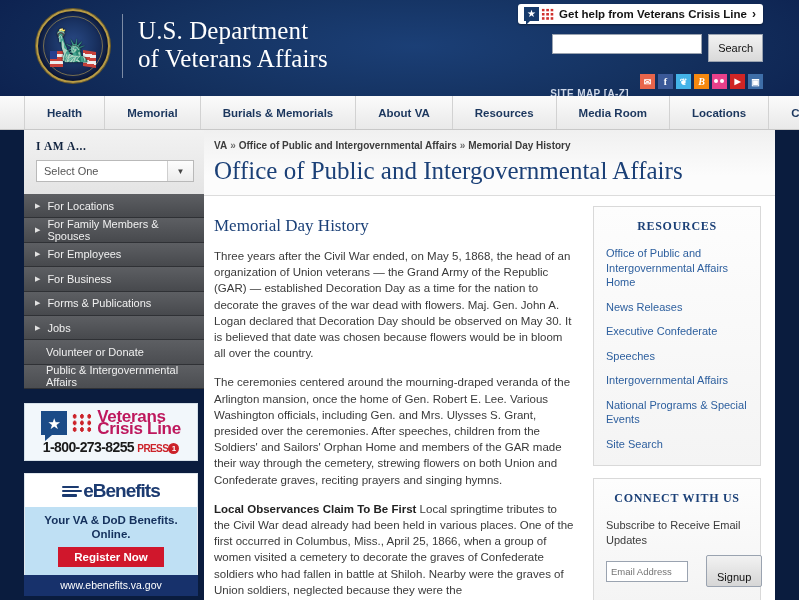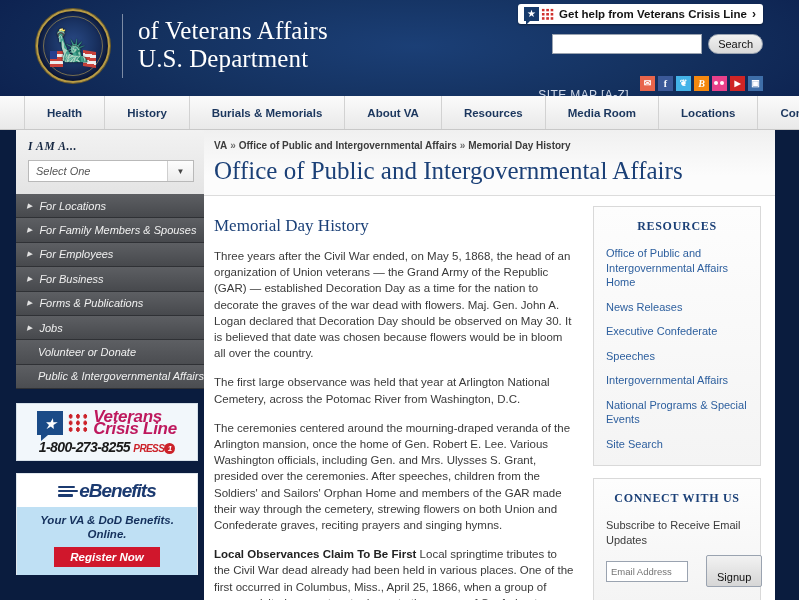--- a/index.html
+++ b/index.html
@@ -84,34 +84,34 @@
   .crisis-btn .chev { font-size: 12px; font-weight: bold; color: #1b1b1b; }
 
   .search-row { position: absolute; right: 36px; top: 34px; display: flex; }
   .search-input {
     width: 150px; height: 20px;
     border: 1px solid #9aa3b0; background: #fff;
     font-size: 11px; padding: 0 4px; outline: none;
     font-family: "Liberation Sans", sans-serif;
   }
   .search-btn {
-    height: 20px; padding: 0 9px; margin-left: 6px;
+    height: 28px; padding: 0 9px; margin-left: 6px;
     background: linear-gradient(#f2f2f2, #d9d9d9);
-    border: 1px solid #9aa3b0; border-radius: 10px;
+    border: 1px solid #9aa3b0; border-radius: 0;
     font-size: 11px; color: #111; cursor: pointer;
     font-family: "Liberation Sans", sans-serif;
   }
 
   .social-row {
     position: absolute; right: 36px; top: 64px;
     display: flex; align-items: center; gap: 3px;
   }
   .sitemap {
-    color: #cfd8e8; font-size: 12px; letter-spacing: .4px;
-    margin-right: 8px; white-space: nowrap; font-weight: normal; margin-top: 24px;
+    color: #cfd8e8; font-size: 10px; letter-spacing: .4px;
+    margin-right: 8px; white-space: nowrap; font-weight: bold; margin-top: 24px;
   }
   .soc { width: 15px; height: 15px; display: flex; align-items: center; justify-content: center;
          font-size: 10px; font-weight: bold; color: #fff; cursor: pointer; }
   .soc-mail { background: #e8654b; font-size: 9px; }
   .soc-fb { background: #3b5998; font-family: "Liberation Serif", serif; }
   .soc-tw { background: #43b3e8; font-size: 9px; }
   .soc-bl { background: #f5880f; font-family: "Liberation Serif", serif; font-style: italic; }
   .soc-fl { background: #e9408a; position: relative; }
   .soc-fl i { position: absolute; width: 4px; height: 4px; border-radius: 50%; background: #fff; top: 5px; }
   .soc-fl i:nth-child(1) { left: 2px; }
@@ -130,21 +130,21 @@
     padding: 0 22px;
     font-size: 11.5px; font-weight: bold; color: #1b365d;
     border-right: 1px solid #d2d2d2; cursor: pointer; white-space: nowrap;
   }
   .nav-item:first-child { border-left: 1px solid #d2d2d2; }
 
   
   .wrap { display: flex; height: 470px; }
 
   
-  .leftcol { width: 204px; flex: 0 0 204px; background: #0a1c3e; padding-left: 16px; font-style: italic; }
+  .leftcol { width: 204px; flex: 0 0 204px; background: #0a1c3e; padding-left: 24px; }
   .iama-box {
     background: linear-gradient(#f2f2f2, #e4e4e4);
     padding: 10px 10px 12px 12px;
   }
   .iama-title {
     font-family: "Liberation Serif", serif;
     font-size: 11.5px; font-weight: bold; color: #12243f;
     letter-spacing: .6px; margin-bottom: 8px;
   }
   .select-one {
@@ -305,22 +305,22 @@
   <div class="header">
     <div class="seal">
       <div class="ring"></div>
       <div class="flagL"></div>
       <div class="canton"></div>
       <div class="flagR"></div>
       <div class="eagle">🗽</div>
     </div>
     <div class="divider-v"></div>
     <div class="brand">
+      <div>U.S. Department</div>
       <div>of Veterans Affairs</div>
-      <div>U.S. Department</div>
     </div>
 
     <div class="crisis-btn">
       <span class="vcl-mark">
         <span class="vcl-badge">
           <span class="star">★</span>
         </span>
         <span class="vcl-dots"></span>
       </span>
       <span class="label">Get help from Veterans Crisis Line</span>
@@ -342,21 +342,21 @@
           <i></i>
           <i></i>
         </span>
       <span class="soc soc-yt">▶</span>
       <span class="soc soc-ig">▣</span>
     </div>
   </div>
 
   <div class="nav" id="nav">
       <div class="nav-item">Health</div>
-      <div class="nav-item">History</div>
+      <div class="nav-item">Memorial</div>
       <div class="nav-item">Burials &amp; Memorials</div>
       <div class="nav-item">About VA</div>
       <div class="nav-item">Resources</div>
       <div class="nav-item">Media Room</div>
       <div class="nav-item">Locations</div>
       <div class="nav-item">Contact Us</div>
     </div>
 
   <div class="wrap">
 
@@ -421,35 +421,35 @@
 
         <div class="ebenefits">
           <div class="eb-head">
             <span class="eb-bars"><i></i><i></i><i></i></span><span class="eb-logo">eBenefits</span>
           </div>
           <div class="eb-body">
             <div class="t">Your VA &amp; DoD Benefits.</div>
             <div class="t">Online.</div>
             <div class="eb-btn">Register Now</div>
           </div>
+          <div class="eb-foot">www.ebenefits.va.gov</div>
         </div>
       </div>
     </div>
 
     <div class="maincol">
       <div class="main-top">
         <div class="breadcrumb" id="breadcrumb"><span>VA</span><span class="sep">»</span><span>Office of Public and Intergovernmental Affairs</span><span class="sep">»</span><span>Memorial Day History</span></div>
         <div class="page-title">Office of Public and Intergovernmental Affairs</div>
       </div>
       <div class="main-inner">
         <div class="article">
           <h2>Memorial Day History</h2>
           <div id="paragraphs">
               <p>Three years after the Civil War ended, on May 5, 1868, the head of an organization of Union veterans — the Grand Army of the Republic (GAR) — established Decoration Day as a time for the nation to decorate the graves of the war dead with flowers. Maj. Gen. John A. Logan declared that Decoration Day should be observed on May 30. It is believed that date was chosen because flowers would be in bloom all over the country.</p>
-              <p>The first large observance was held that year at Arlington National Cemetery, across the Potomac River from Washington, D.C.</p>
               <p>The ceremonies centered around the mourning-draped veranda of the Arlington mansion, once the home of Gen. Robert E. Lee. Various Washington officials, including Gen. and Mrs. Ulysses S. Grant, presided over the ceremonies. After speeches, children from the Soldiers' and Sailors' Orphan Home and members of the GAR made their way through the cemetery, strewing flowers on both Union and Confederate graves, reciting prayers and singing hymns.</p>
             </div>
           <p>
             <b>Local Observances Claim To Be First</b><span> Local springtime tributes to the Civil War dead already had been held in various places. One of the first occurred in Columbus, Miss., April 25, 1866, when a group of women visited a cemetery to decorate the graves of Confederate soldiers who had fallen in battle at Shiloh. Nearby were the graves of Union soldiers, neglected because they were the</span>
           </p>
         </div>
 
         <div class="rightrail">
           <div class="rail-card">
             <h3>RESOURCES</h3>

